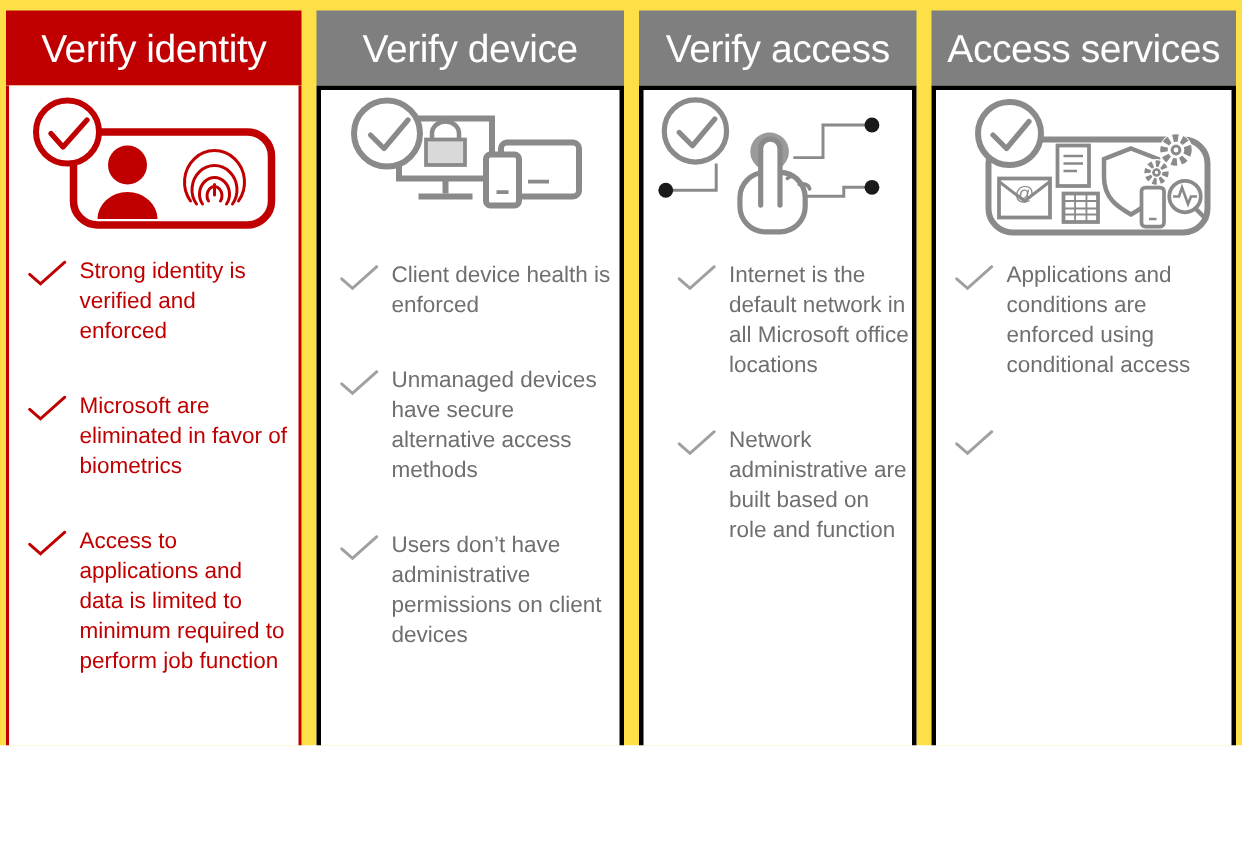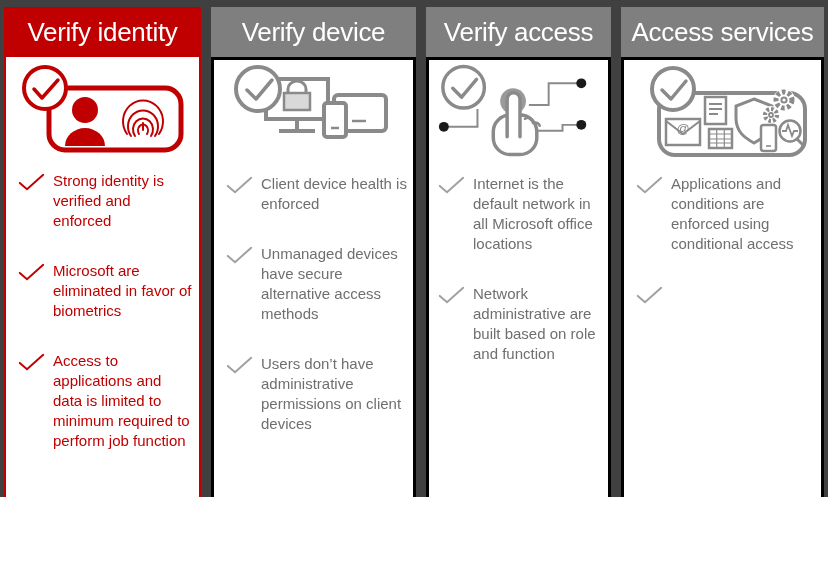--- a/index.html
+++ b/index.html
@@ -1,17 +1,17 @@
 <!DOCTYPE html>
 <html><head>
 <meta charset="utf-8">
 <style>
   html,body{margin:0;padding:0;background:#fff;}
   .canvas{
-    width:828px;height:497px;background:#404040;position:relative;overflow:hidden;
+    width:828px;height:497px;background:#fde047;position:relative;overflow:hidden;
     font-family:"Liberation Sans",sans-serif;
   }
   .columns{
     display:flex;justify-content:space-between;
     padding:7px 4px 0 4px;height:498px;box-sizing:border-box;
   }
   .column{display:flex;flex-direction:column;height:498px;box-sizing:border-box;}
   .col-0{width:197px}.col-1{width:205px}.col-2{width:185px}.col-3{width:203px}
   .header{
     height:50px;flex:0 0 50px;display:flex;align-items:center;justify-content:center;
@@ -20,21 +20,21 @@
   .col-0 .header{background:#C00000;}
   .col-1 .header,.col-2 .header,.col-3 .header{background:#7F7F7F;}
   .body{
     flex:1;background:#fff;box-sizing:border-box;
     border:3px solid #000;border-top:3px solid #000;
     padding:0;min-height:0;overflow:hidden;
   }
   .col-0 .body{border:2.5px solid #C00000;border-top:none;}
   .icon-wrap{height:106px;display:flex;align-items:center;justify-content:center;}
   .checklist{list-style:none;margin:8px 0 0 0;padding:0 6px 0 12px;}
-  .col-2 .checklist{padding-left:9px;padding-right:2px;}
+  .col-2 .checklist{padding-left:22px;padding-right:2px;}
   .checklist li{
     display:flex;align-items:flex-start;gap:8px;margin-bottom:30px;
     font-size:15px;line-height:20px;color:#6f6f6f;
   }
   .col-0 .checklist li{color:#C00000;}
   .check-svg{flex:0 0 auto;width:27px;height:18px;margin-top:2px;}
   .telemetry{
     margin:0 3px;height:48px;background:#002060;border-top:3px solid #0f766e;
     display:flex;align-items:center;justify-content:center;
     color:#ffffff;font-size:28px;

